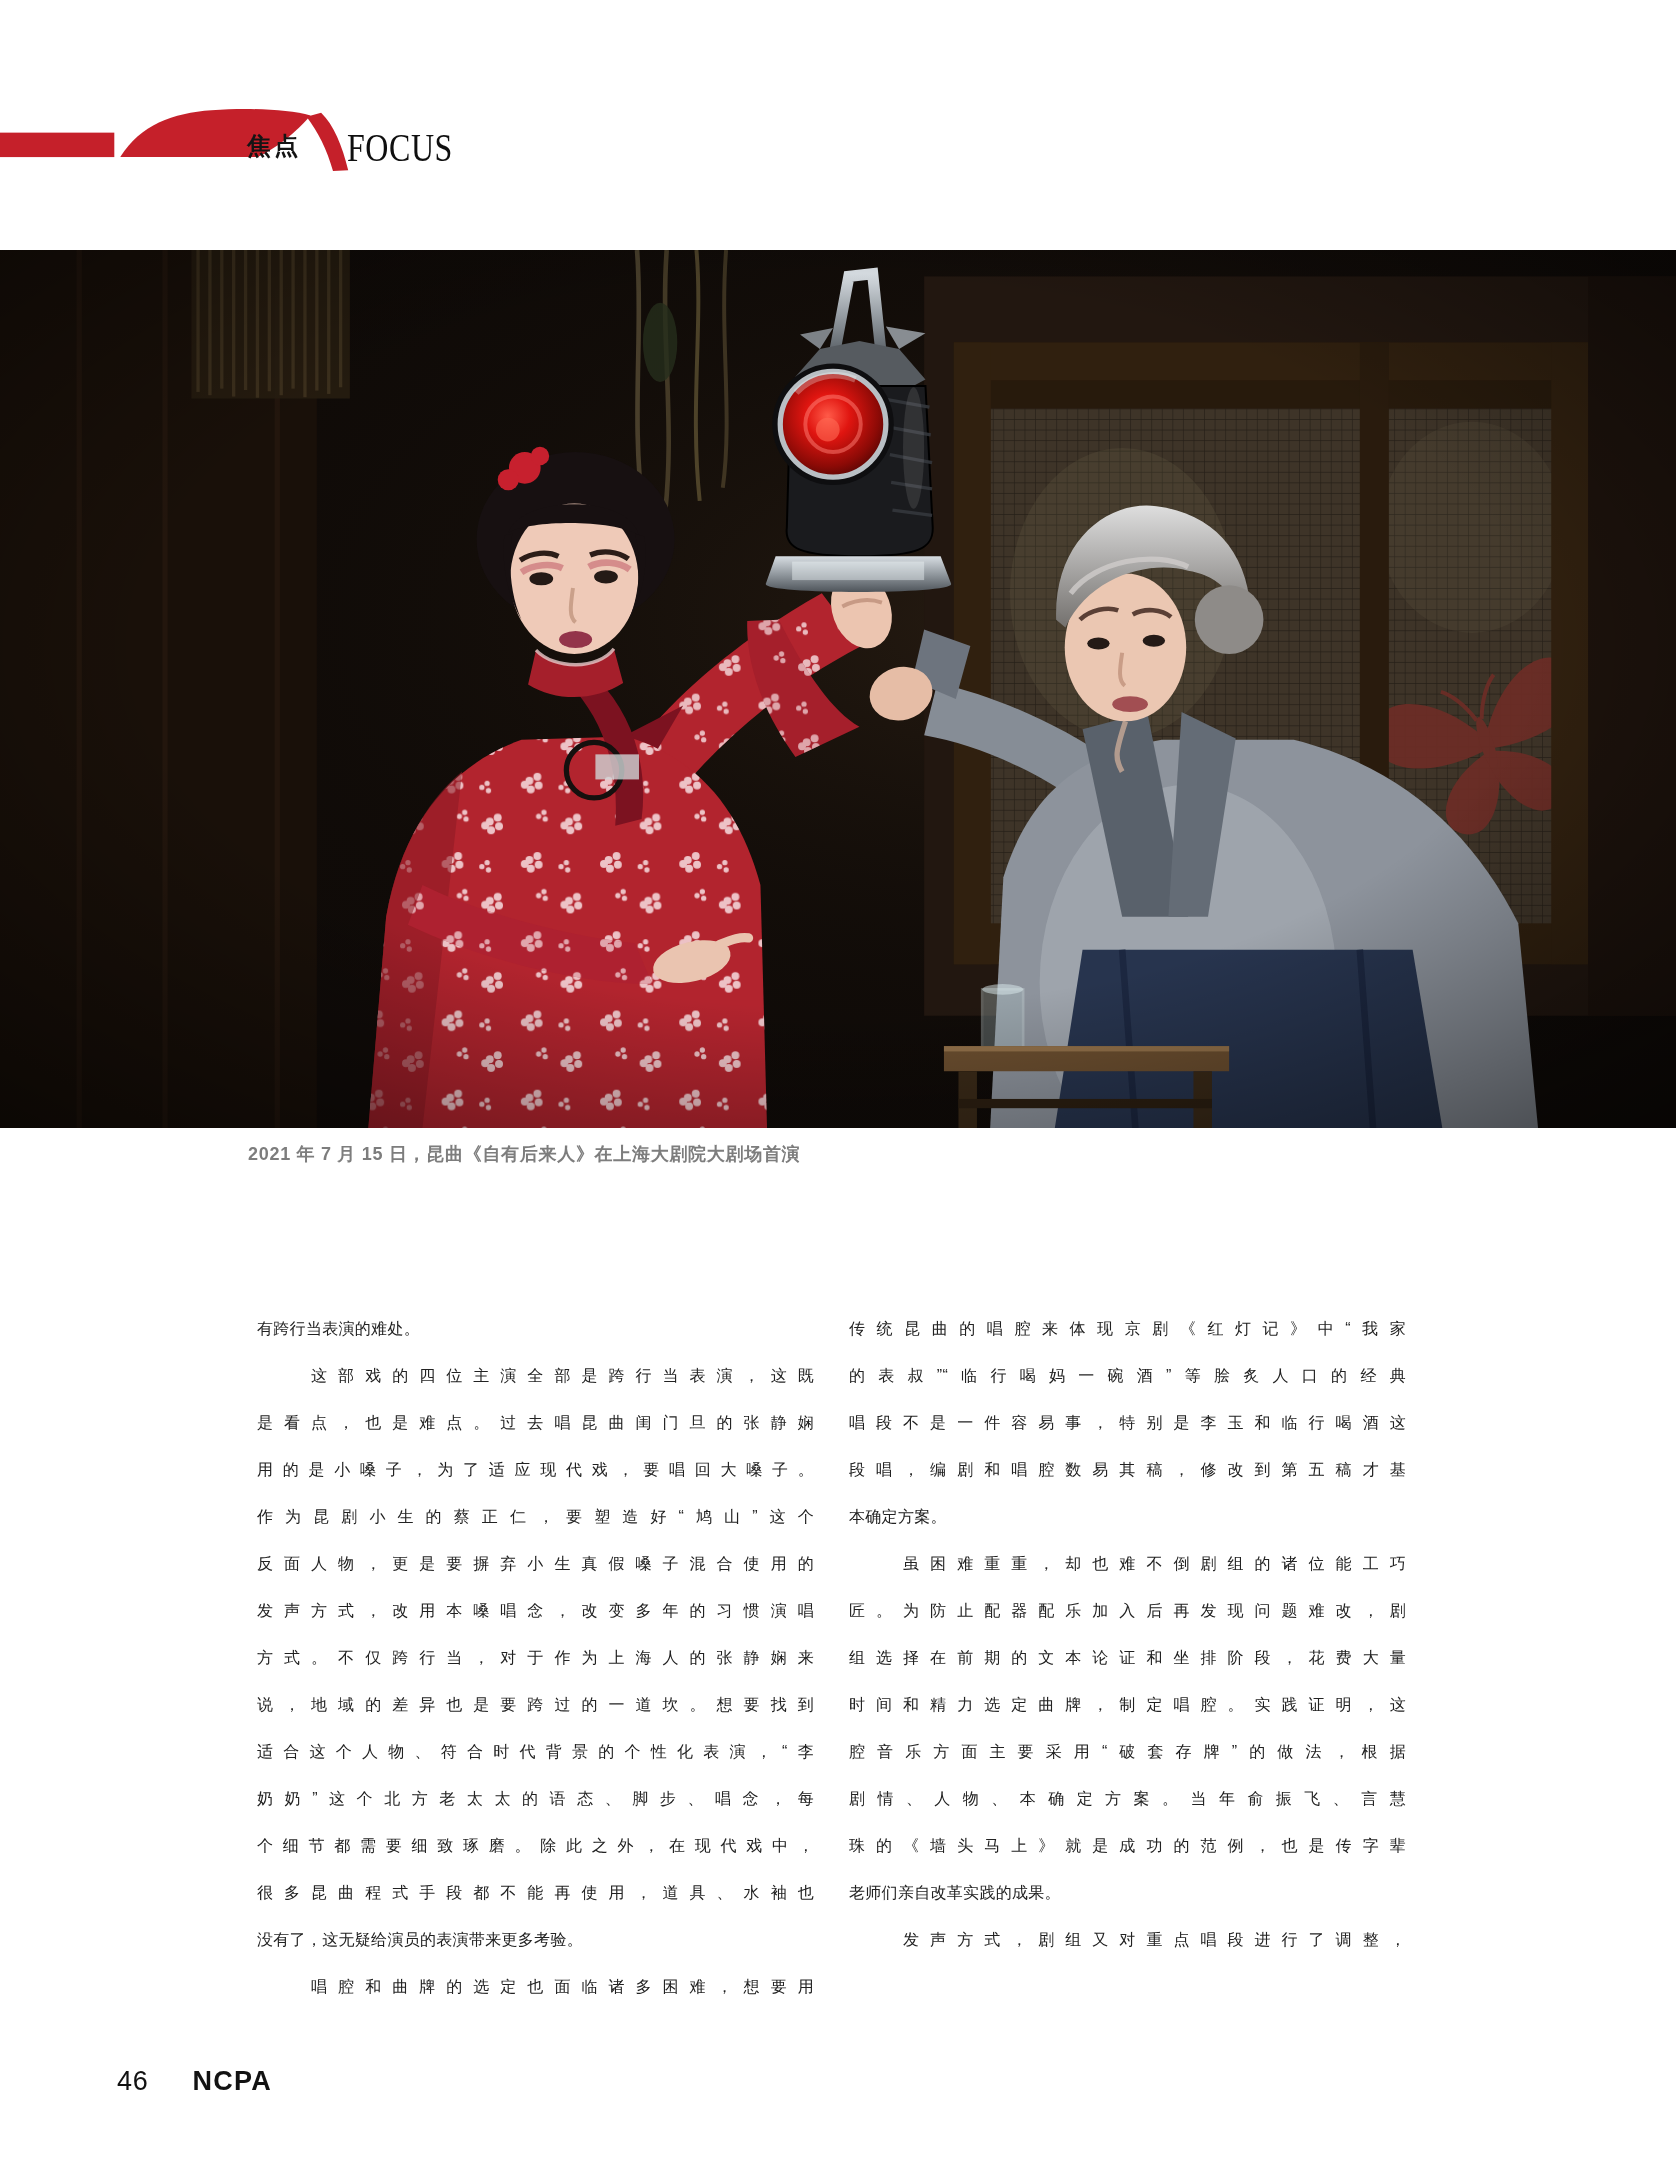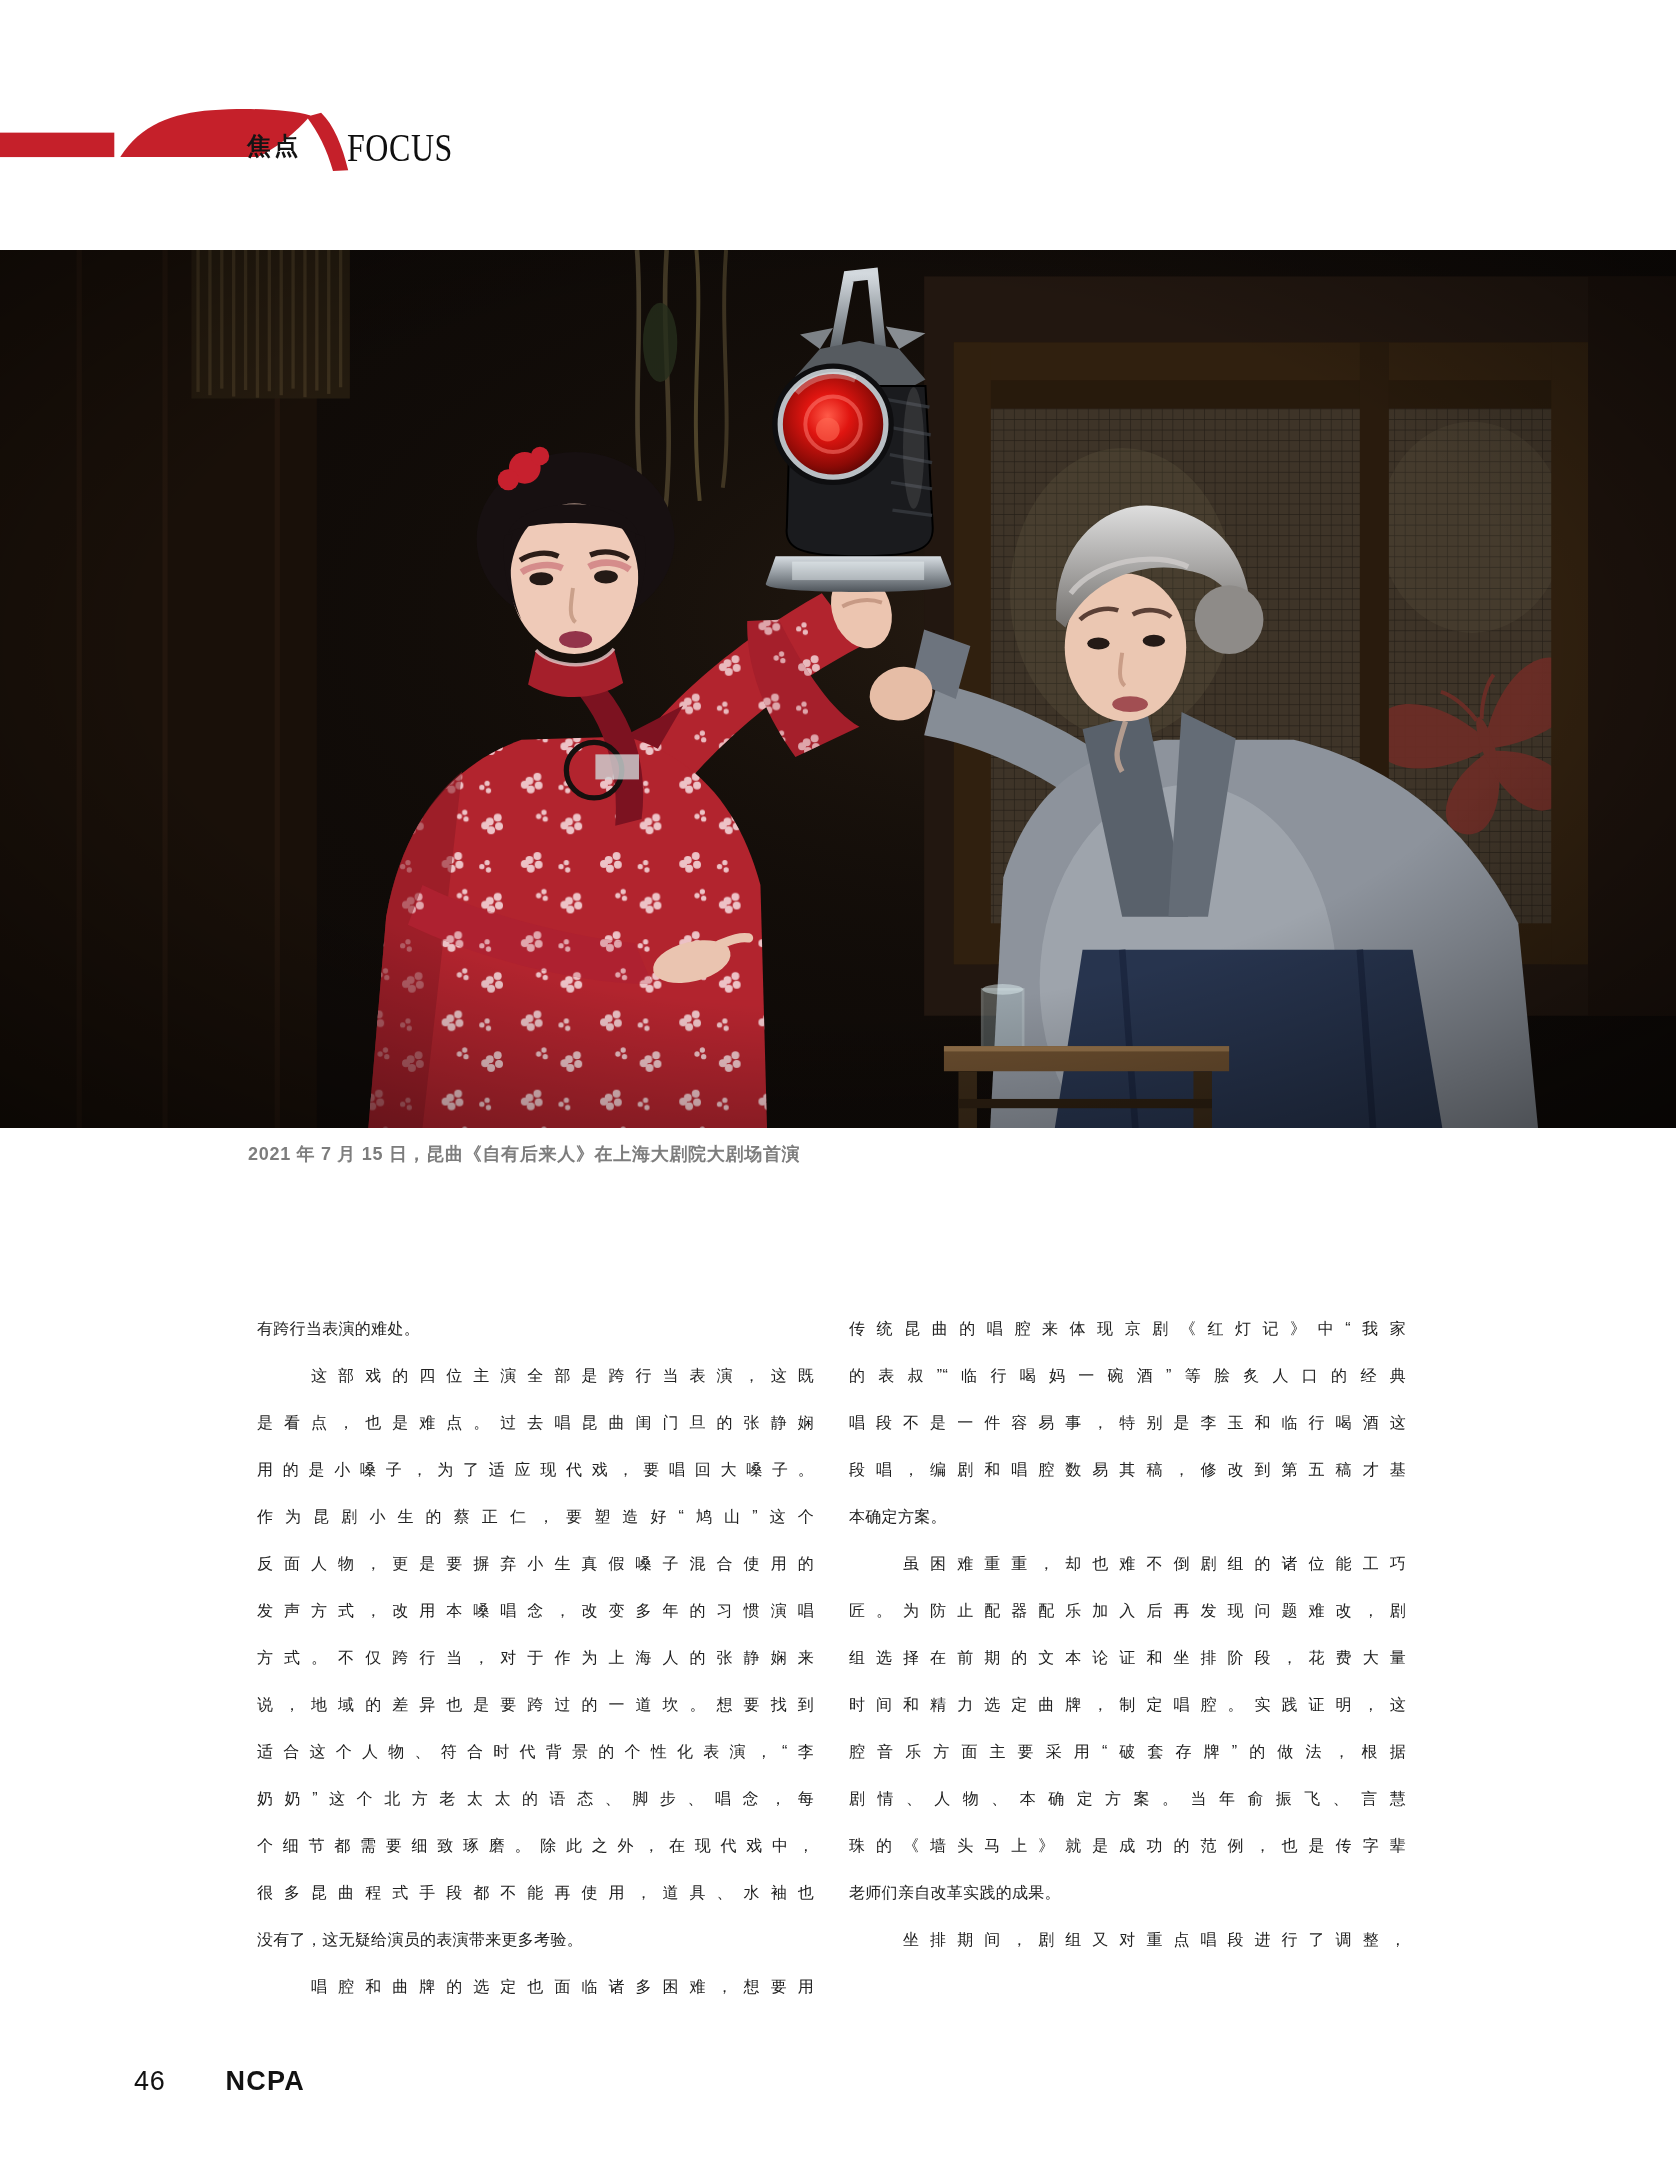--- a/index.html
+++ b/index.html
@@ -34,21 +34,21 @@
   .col.left{left:257px;}
   .col.right{left:849px;}
   .tl{
     height:47px;line-height:47px;
     text-align:justify;text-align-last:left;
     white-space:nowrap;letter-spacing:0.3px;
   }
   .tl.fill{text-align-last:justify;white-space:normal;}
   
   .footer{
-    position:absolute;left:134px;top:2066px;display:flex;align-items:baseline;gap:36px;
+    position:absolute;left:117px;top:2066px;display:flex;align-items:baseline;gap:20px;
     color:#121212;
   }
   .footer .num{font-size:27px;font-weight:400;letter-spacing:0.7px;}
   .footer .brand{font-size:27px;font-weight:700;letter-spacing:1.3px;margin-left:24px;}
 </style>
 </head>
 <body>
 
 <svg class="logo-svg" viewBox="0 0 560 125" aria-hidden="true">
   <rect x="0" y="40" width="173" height="37" fill="#c5202a"></rect>
@@ -304,20 +304,20 @@
     <div class="tl fill">段唱，编剧和唱腔数易其稿，修改到第五稿才基</div>
     <div class="tl">本确定方案。</div>
     <div class="tl fill">　　虽困难重重，却也难不倒剧组的诸位能工巧</div>
     <div class="tl fill">匠。为防止配器配乐加入后再发现问题难改，剧</div>
     <div class="tl fill">组选择在前期的文本论证和坐排阶段，花费大量</div>
     <div class="tl fill">时间和精力选定曲牌，制定唱腔。实践证明，这</div>
     <div class="tl fill">腔音乐方面主要采用“破套存牌”的做法，根据</div>
     <div class="tl fill">剧情、人物、本确定方案。当年俞振飞、言慧</div>
     <div class="tl fill">珠的《墙头马上》就是成功的范例，也是传字辈</div>
     <div class="tl">老师们亲自改革实践的成果。</div>
-    <div class="tl fill">　　坐排期间，剧组又对重点唱段进行了调整，</div>
+    <div class="tl fill">　　发声方式，剧组又对重点唱段进行了调整，</div>
   </div>
 
 <div class="footer">
   <span class="num">46</span>
   <span class="brand">NCPA</span>
 </div>
 
 
 </body></html>

